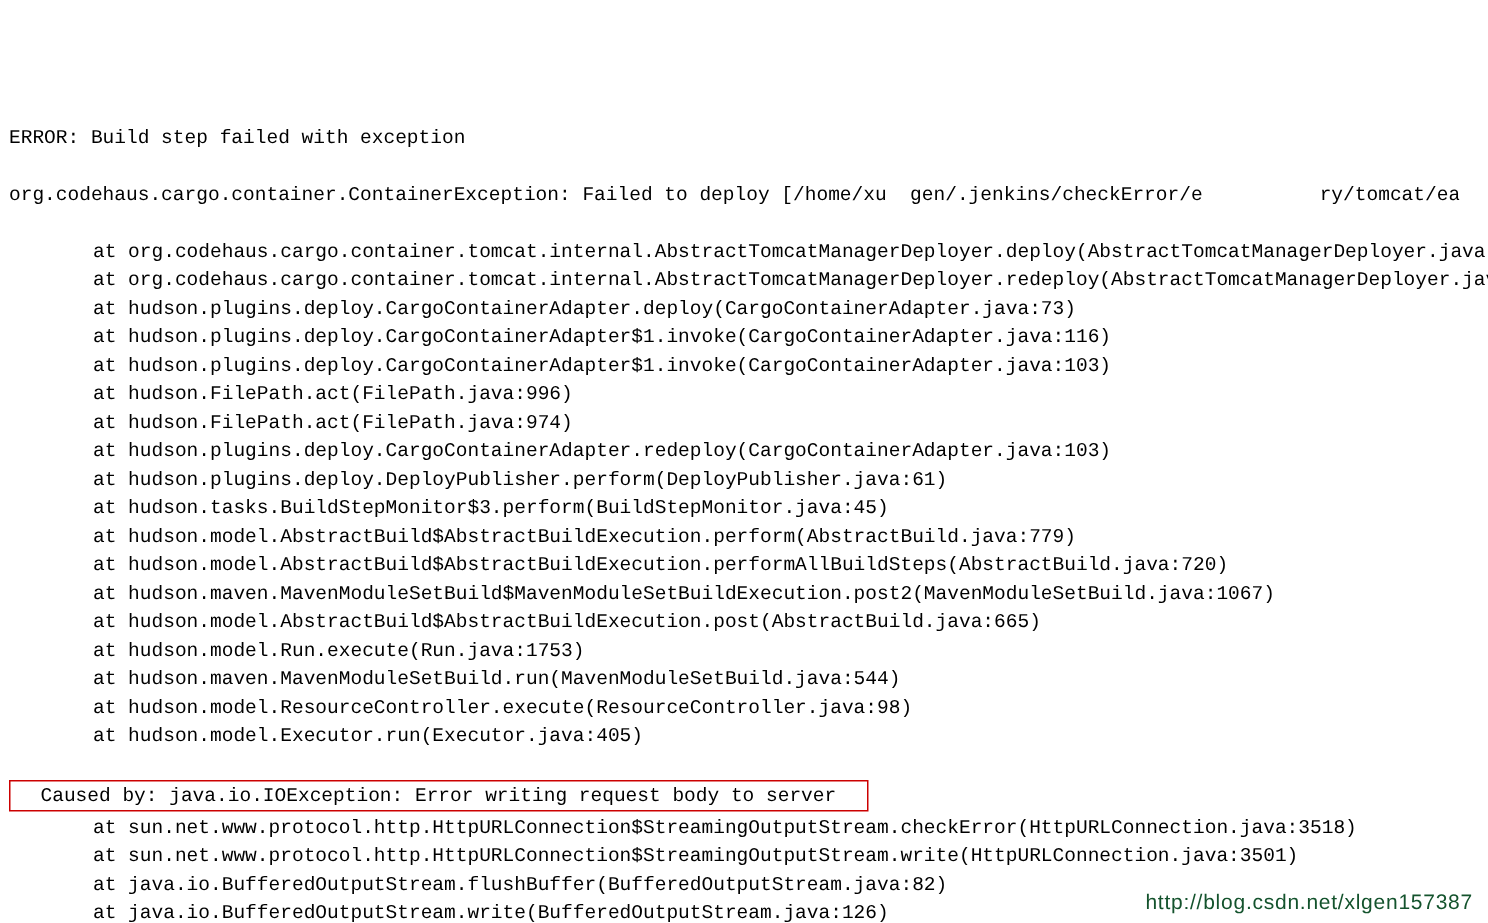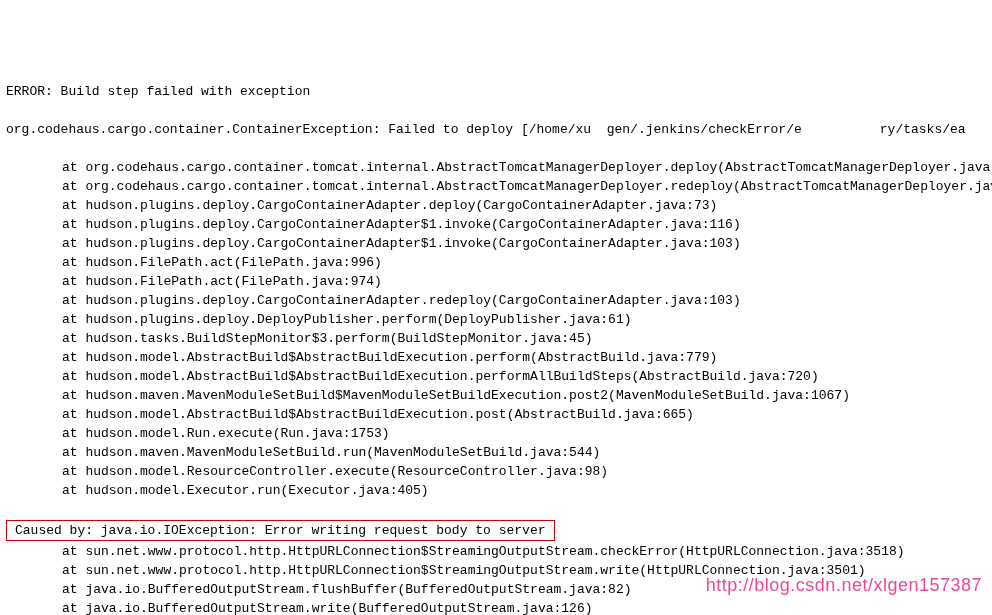--- a/index.html
+++ b/index.html
@@ -11,51 +11,51 @@
       color: #000;
       background: #fff;
       white-space: pre;
     }
     .log-line {
       display: block;
     }
     .highlight-box {
       display: inline-block;
       border: 1px solid #c00;
-      padding: 0 8px;
+      padding: 0 20px;
       margin: 1px 0;
     }
     .watermark {
       position: absolute;
       right: 10px;
-      bottom: 20px;
-      color: #ec4899;
+      bottom: 4px;
+      color: #14532d;
       font-family: sans-serif;
-      font-size: 18px;
+      font-size: 14px;
       letter-spacing: 0.5px;
     }
     .redact {
       display: inline-block;
       background: #fff;
       color: #fff;
       border-radius: 3px;
       box-shadow: 0 0 4px 3px #fff inset;
     }
     .indent {
       margin-left: 56px;
       display: block;
     }
   </style>
 </head>
 <body>
 
 
 
 <span class="log-line">ERROR: Build step failed with exception</span>
-<span class="log-line"><span>org.codehaus.cargo.container.ContainerException: Failed to deploy [/home/xu</span><span class="redact">xx</span><span>gen/.jenkins/checkError/e</span><span class="redact">xxxxxxxxxx</span><span>ry/tasks/ea</span><span class="redact">xxxxxxxxx</span></span>
+<span class="log-line"><span>org.codehaus.cargo.container.ContainerException: Failed to deploy [/home/xu</span><span class="redact">xx</span><span>gen/.jenkins/checkError/e</span><span class="redact">xxxxxxxxxx</span><span>ry/tomcat/ea</span><span class="redact">xxxxxxxxx</span></span>
 <div id="stack1-container"><span class="log-line indent">at org.codehaus.cargo.container.tomcat.internal.AbstractTomcatManagerDeployer.deploy(AbstractTomcatManagerDeployer.java:111)</span><span class="log-line indent">at org.codehaus.cargo.container.tomcat.internal.AbstractTomcatManagerDeployer.redeploy(AbstractTomcatManagerDeployer.java:185)</span><span class="log-line indent">at hudson.plugins.deploy.CargoContainerAdapter.deploy(CargoContainerAdapter.java:73)</span><span class="log-line indent">at hudson.plugins.deploy.CargoContainerAdapter$1.invoke(CargoContainerAdapter.java:116)</span><span class="log-line indent">at hudson.plugins.deploy.CargoContainerAdapter$1.invoke(CargoContainerAdapter.java:103)</span><span class="log-line indent">at hudson.FilePath.act(FilePath.java:996)</span><span class="log-line indent">at hudson.FilePath.act(FilePath.java:974)</span><span class="log-line indent">at hudson.plugins.deploy.CargoContainerAdapter.redeploy(CargoContainerAdapter.java:103)</span><span class="log-line indent">at hudson.plugins.deploy.DeployPublisher.perform(DeployPublisher.java:61)</span><span class="log-line indent">at hudson.tasks.BuildStepMonitor$3.perform(BuildStepMonitor.java:45)</span><span class="log-line indent">at hudson.model.AbstractBuild$AbstractBuildExecution.perform(AbstractBuild.java:779)</span><span class="log-line indent">at hudson.model.AbstractBuild$AbstractBuildExecution.performAllBuildSteps(AbstractBuild.java:720)</span><span class="log-line indent">at hudson.maven.MavenModuleSetBuild$MavenModuleSetBuildExecution.post2(MavenModuleSetBuild.java:1067)</span><span class="log-line indent">at hudson.model.AbstractBuild$AbstractBuildExecution.post(AbstractBuild.java:665)</span><span class="log-line indent">at hudson.model.Run.execute(Run.java:1753)</span><span class="log-line indent">at hudson.maven.MavenModuleSetBuild.run(MavenModuleSetBuild.java:544)</span><span class="log-line indent">at hudson.model.ResourceController.execute(ResourceController.java:98)</span><span class="log-line indent">at hudson.model.Executor.run(Executor.java:405)</span></div>
 <span class="highlight-box">Caused by: java.io.IOException: Error writing request body to server</span>
 <div id="stack2-container"><span class="log-line indent">at sun.net.www.protocol.http.HttpURLConnection$StreamingOutputStream.checkError(HttpURLConnection.java:3518)</span><span class="log-line indent">at sun.net.www.protocol.http.HttpURLConnection$StreamingOutputStream.write(HttpURLConnection.java:3501)</span><span class="log-line indent">at java.io.BufferedOutputStream.flushBuffer(BufferedOutputStream.java:82)</span><span class="log-line indent">at java.io.BufferedOutputStream.write(BufferedOutputStream.java:126)</span></div>
 
 
 <div class="watermark">http://blog.csdn.net/xlgen157387</div>
 
 
 
 

